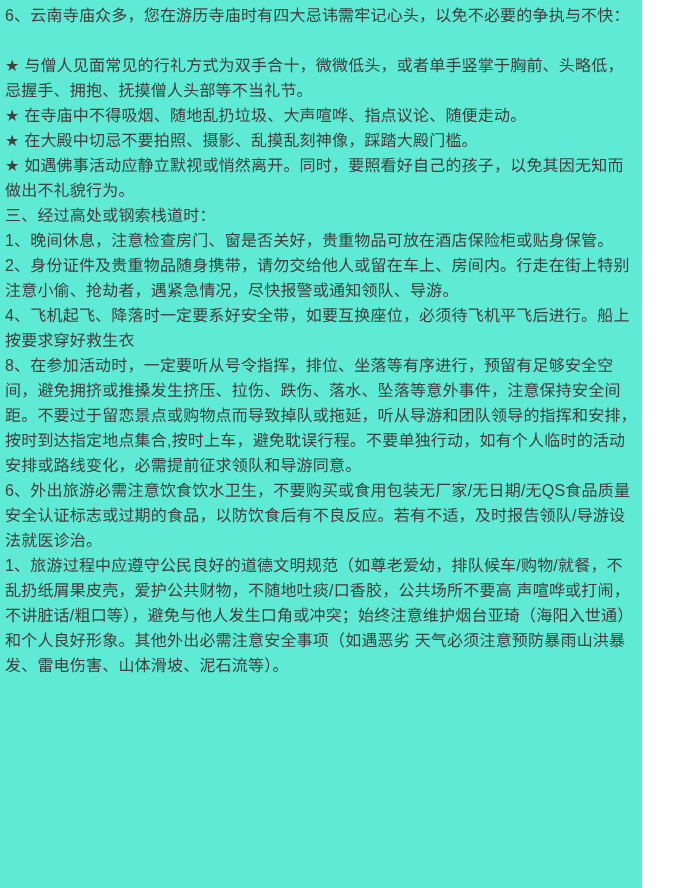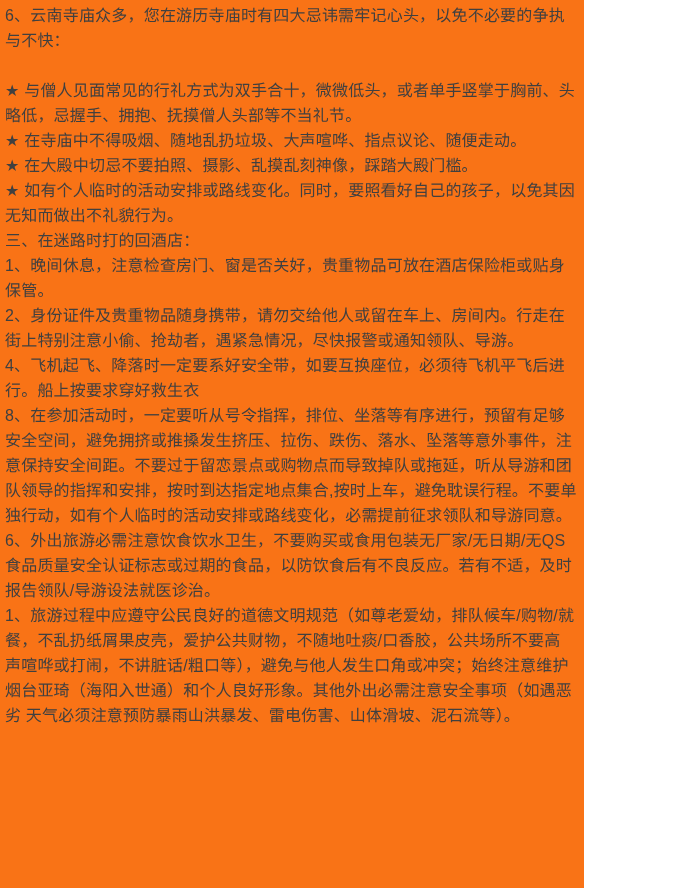--- a/index.html
+++ b/index.html
@@ -5,25 +5,25 @@
   html, body {
     margin: 0;
     padding: 0;
     background: #ffffff;
   }
   body {
     width: 674px;
     font-family: "Liberation Sans", "DejaVu Sans", sans-serif;
   }
   .doc-page {
-    width: 584px;
+    width: 642px;
     min-height: 888px;
     box-sizing: border-box;
     padding: 3px 4px 10px 5px;
-    background: #f97316;
+    background: #5eead4;
   }
   .doc-page p {
     margin: 0;
     font-size: 16px;
     line-height: 25px;
     color: #404040;
     letter-spacing: 0.2px;
     text-align: left;
     word-break: break-all;
     overflow-wrap: break-word;
@@ -33,21 +33,21 @@
   }
 </style>
 </head>
 <body>
 
 <div class="doc-page">
   <p class="intro-para">6、云南寺庙众多，您在游历寺庙时有四大忌讳需牢记心头，以免不必要的争执与不快：</p>
   <p>★ 与僧人见面常见的行礼方式为双手合十，微微低头，或者单手竖掌于胸前、头略低，忌握手、拥抱、抚摸僧人头部等不当礼节。</p>
   <p>★ 在寺庙中不得吸烟、随地乱扔垃圾、大声喧哗、指点议论、随便走动。</p>
   <p>★ 在大殿中切忌不要拍照、摄影、乱摸乱刻神像，踩踏大殿门槛。</p>
-  <p>★ 如有个人临时的活动安排或路线变化。同时，要照看好自己的孩子，以免其因无知而做出不礼貌行为。</p>
-  <p>三、在迷路时打的回酒店：</p>
+  <p>★ 如遇佛事活动应静立默视或悄然离开。同时，要照看好自己的孩子，以免其因无知而做出不礼貌行为。</p>
+  <p>三、经过高处或钢索栈道时：</p>
   <p>1、晚间休息，注意检查房门、窗是否关好，贵重物品可放在酒店保险柜或贴身保管。</p>
   <p>2、身份证件及贵重物品随身携带，请勿交给他人或留在车上、房间内。行走在街上特别注意小偷、抢劫者，遇紧急情况，尽快报警或通知领队、导游。</p>
   <p>4、飞机起飞、降落时一定要系好安全带，如要互换座位，必须待飞机平飞后进行。船上按要求穿好救生衣</p>
   <p>8、在参加活动时，一定要听从号令指挥，排位、坐落等有序进行，预留有足够安全空间，避免拥挤或推搡发生挤压、拉伤、跌伤、落水、坠落等意外事件，注意保持安全间距。不要过于留恋景点或购物点而导致掉队或拖延，听从导游和团队领导的指挥和安排，按时到达指定地点集合,按时上车，避免耽误行程。不要单独行动，如有个人临时的活动安排或路线变化，必需提前征求领队和导游同意。</p>
   <p>6、外出旅游必需注意饮食饮水卫生，不要购买或食用包装无厂家/无日期/无QS食品质量安全认证标志或过期的食品，以防饮食后有不良反应。若有不适，及时报告领队/导游设法就医诊治。</p>
   <p>1、旅游过程中应遵守公民良好的道德文明规范（如尊老爱幼，排队候车/购物/就餐，不乱扔纸屑果皮壳，爱护公共财物，不随地吐痰/口香胶，公共场所不要高 声喧哗或打闹，不讲脏话/粗口等），避免与他人发生口角或冲突；始终注意维护烟台亚琦（海阳入世通）和个人良好形象。其他外出必需注意安全事项（如遇恶劣 天气必须注意预防暴雨山洪暴发、雷电伤害、山体滑坡、泥石流等）。</p>
 </div>
 
 </body></html>

